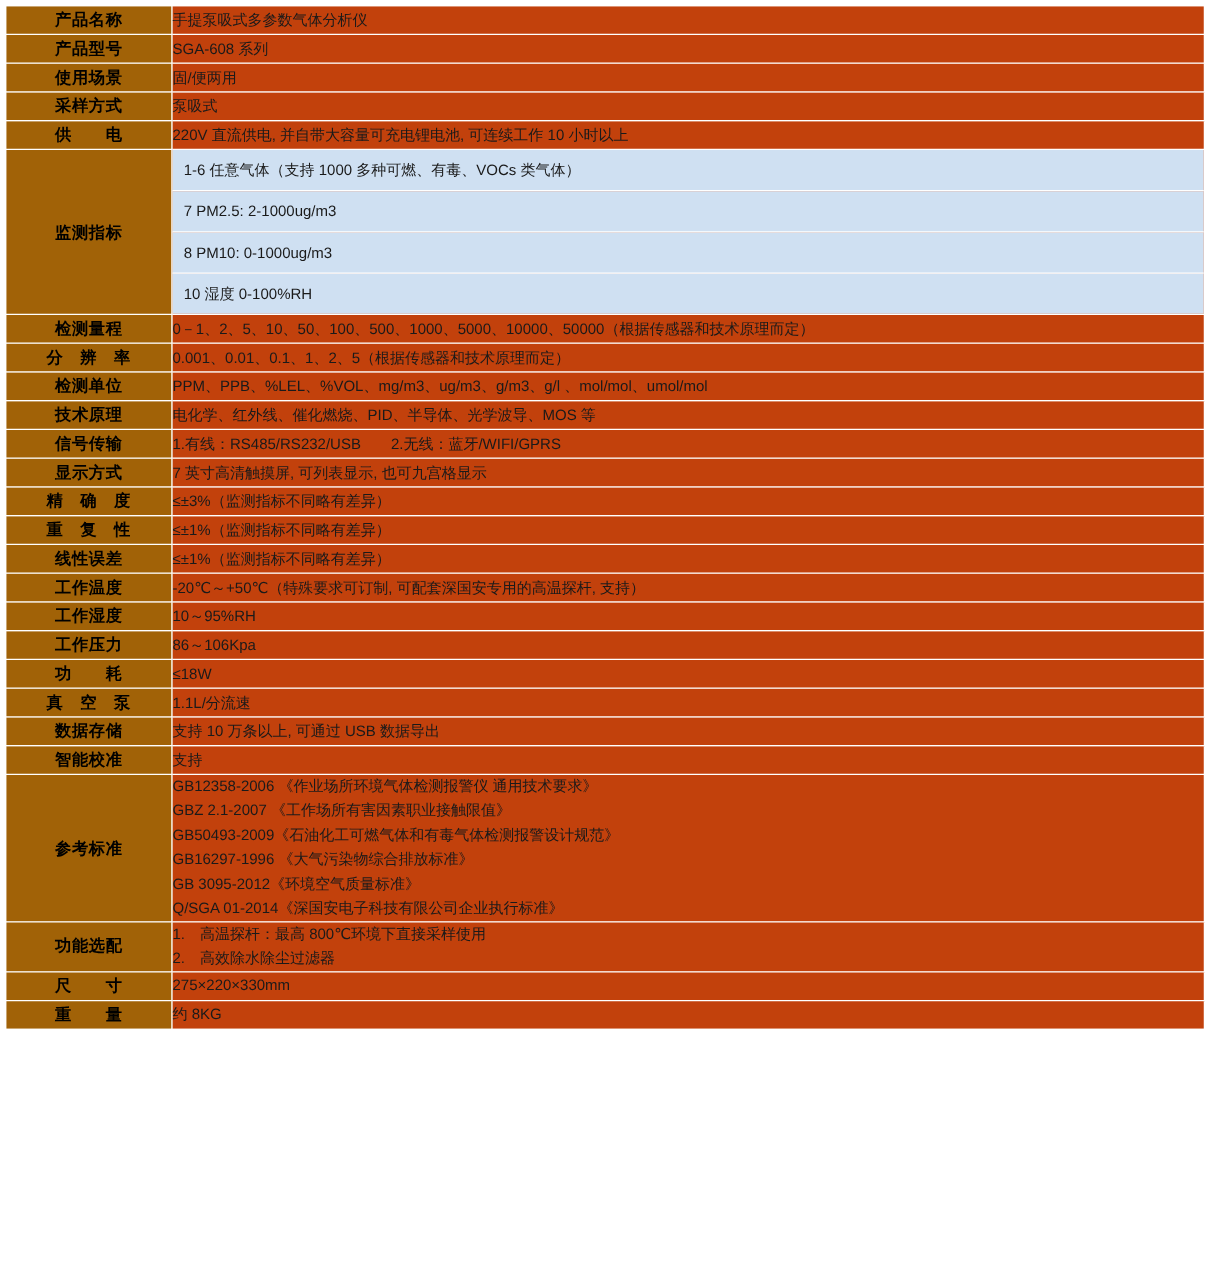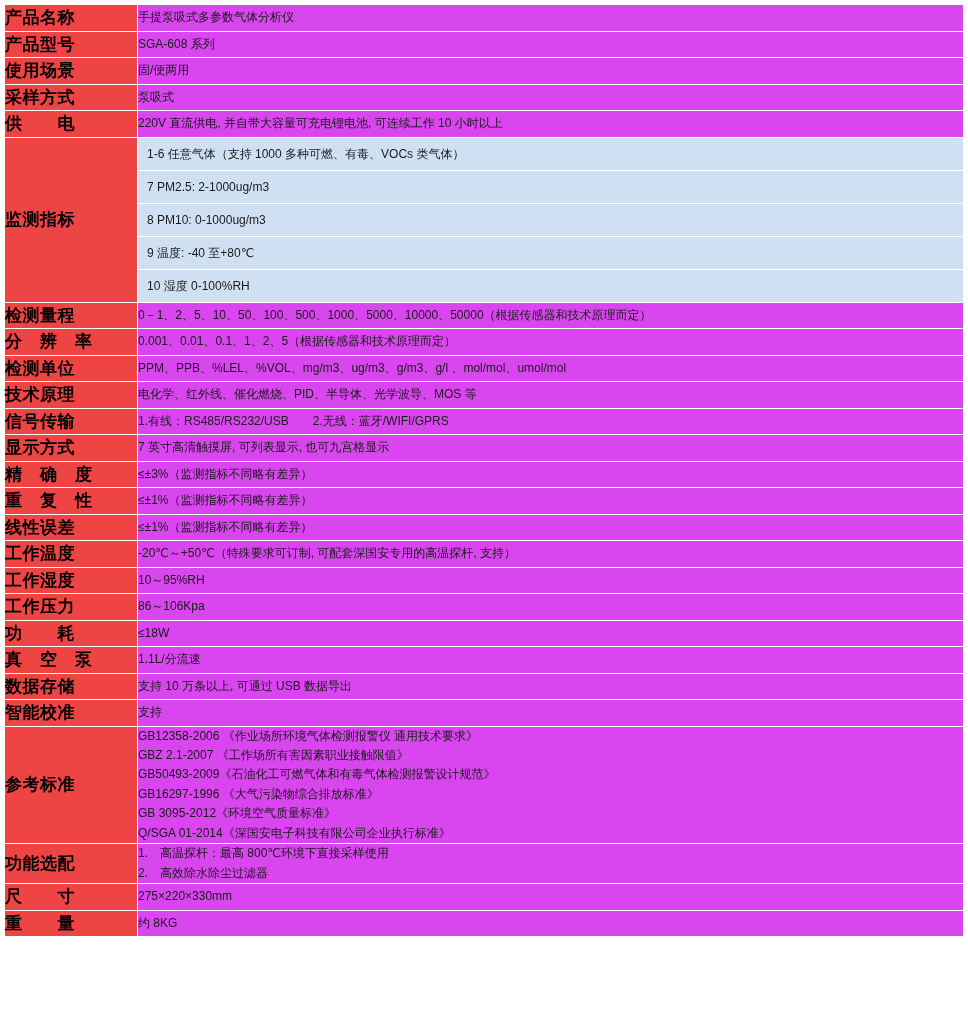--- a/index.html
+++ b/index.html
@@ -19,32 +19,32 @@
     width: 960px;
     margin: 4px 4px 0 4px;
     table-layout: fixed;
   }
   .spec-table td {
     border: 1px solid #ffffff;
     vertical-align: middle;
     padding: 0;
   }
   .label-cell {
-    background: #ef4444;
+    background: #a16207;
     color: #000000;
     font-weight: bold;
-    text-align: left;
+    text-align: center;
     width: 132px;
-    font-size: 17px;
+    font-size: 13px;
     letter-spacing: 0.5px;
     line-height: 1.5;
     padding: 6px 2px;
   }
   .value-cell {
-    background: #d946ef;
+    background: #c2410c;
     color: #1a1a1a;
     padding: 7px 9px;
     font-size: 12px;
     line-height: 1.55;
   }
   .value-cell.nested {
     padding: 0;
   }
   .sub-table {
     border-collapse: collapse;
@@ -107,23 +107,20 @@
             <tr>
               <td>1-6 任意气体（支持 1000 多种可燃、有毒、VOCs 类气体）</td>
             </tr>
             <tr>
               <td>7 PM2.5: 2-1000ug/m3</td>
             </tr>
             <tr>
               <td>8 PM10: 0-1000ug/m3</td>
             </tr>
             <tr>
-              <td>9 温度: -40 至+80℃</td>
-            </tr>
-            <tr>
               <td>10 湿度 0-100%RH</td>
             </tr>
           </tbody>
         </table>
       </td>
     </tr>
     <tr class="row-std">
       <td class="label-cell">检测量程</td>
       <td class="value-cell">0－1、2、5、10、50、100、500、1000、5000、10000、50000（根据传感器和技术原理而定）</td>
     </tr>

